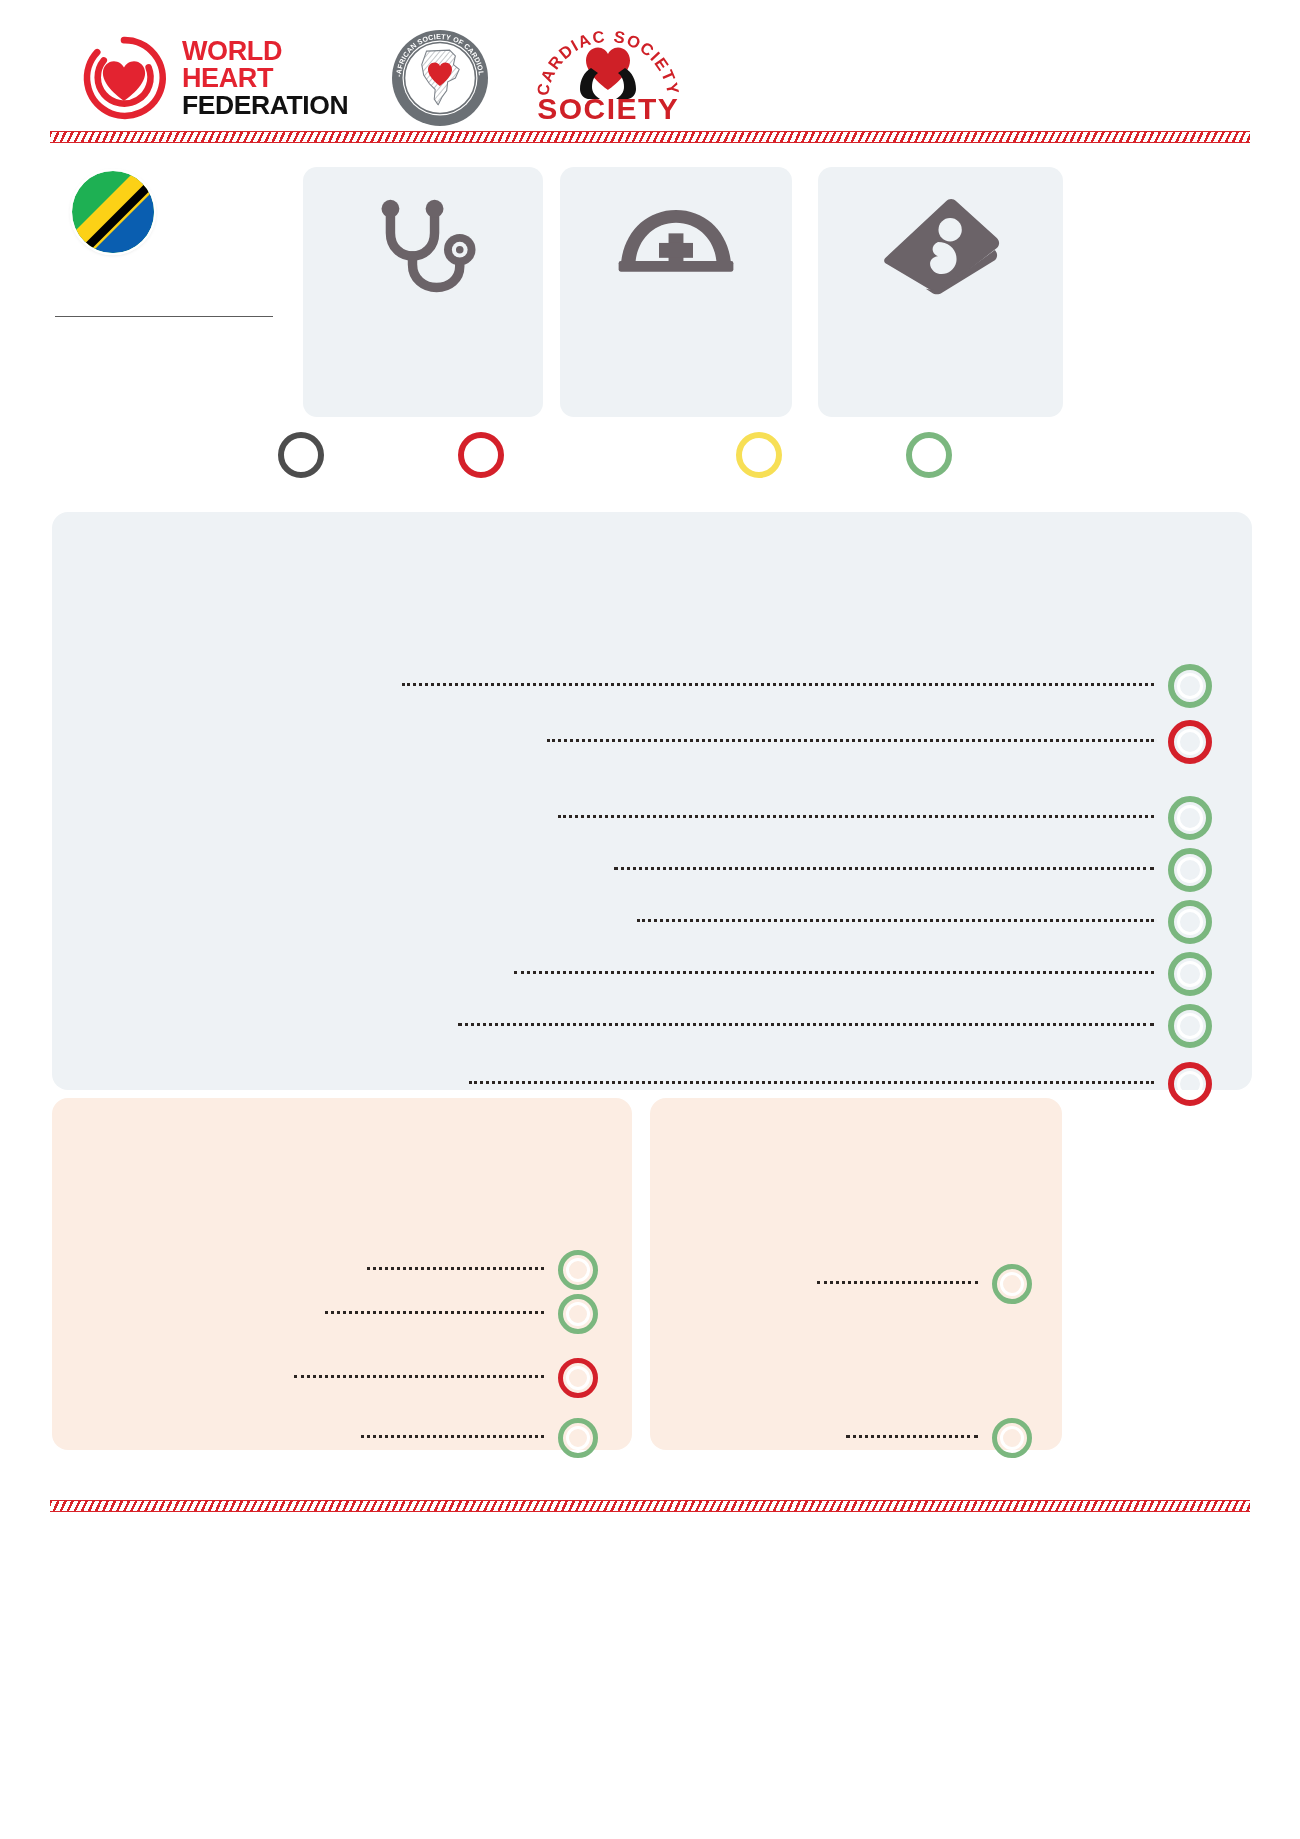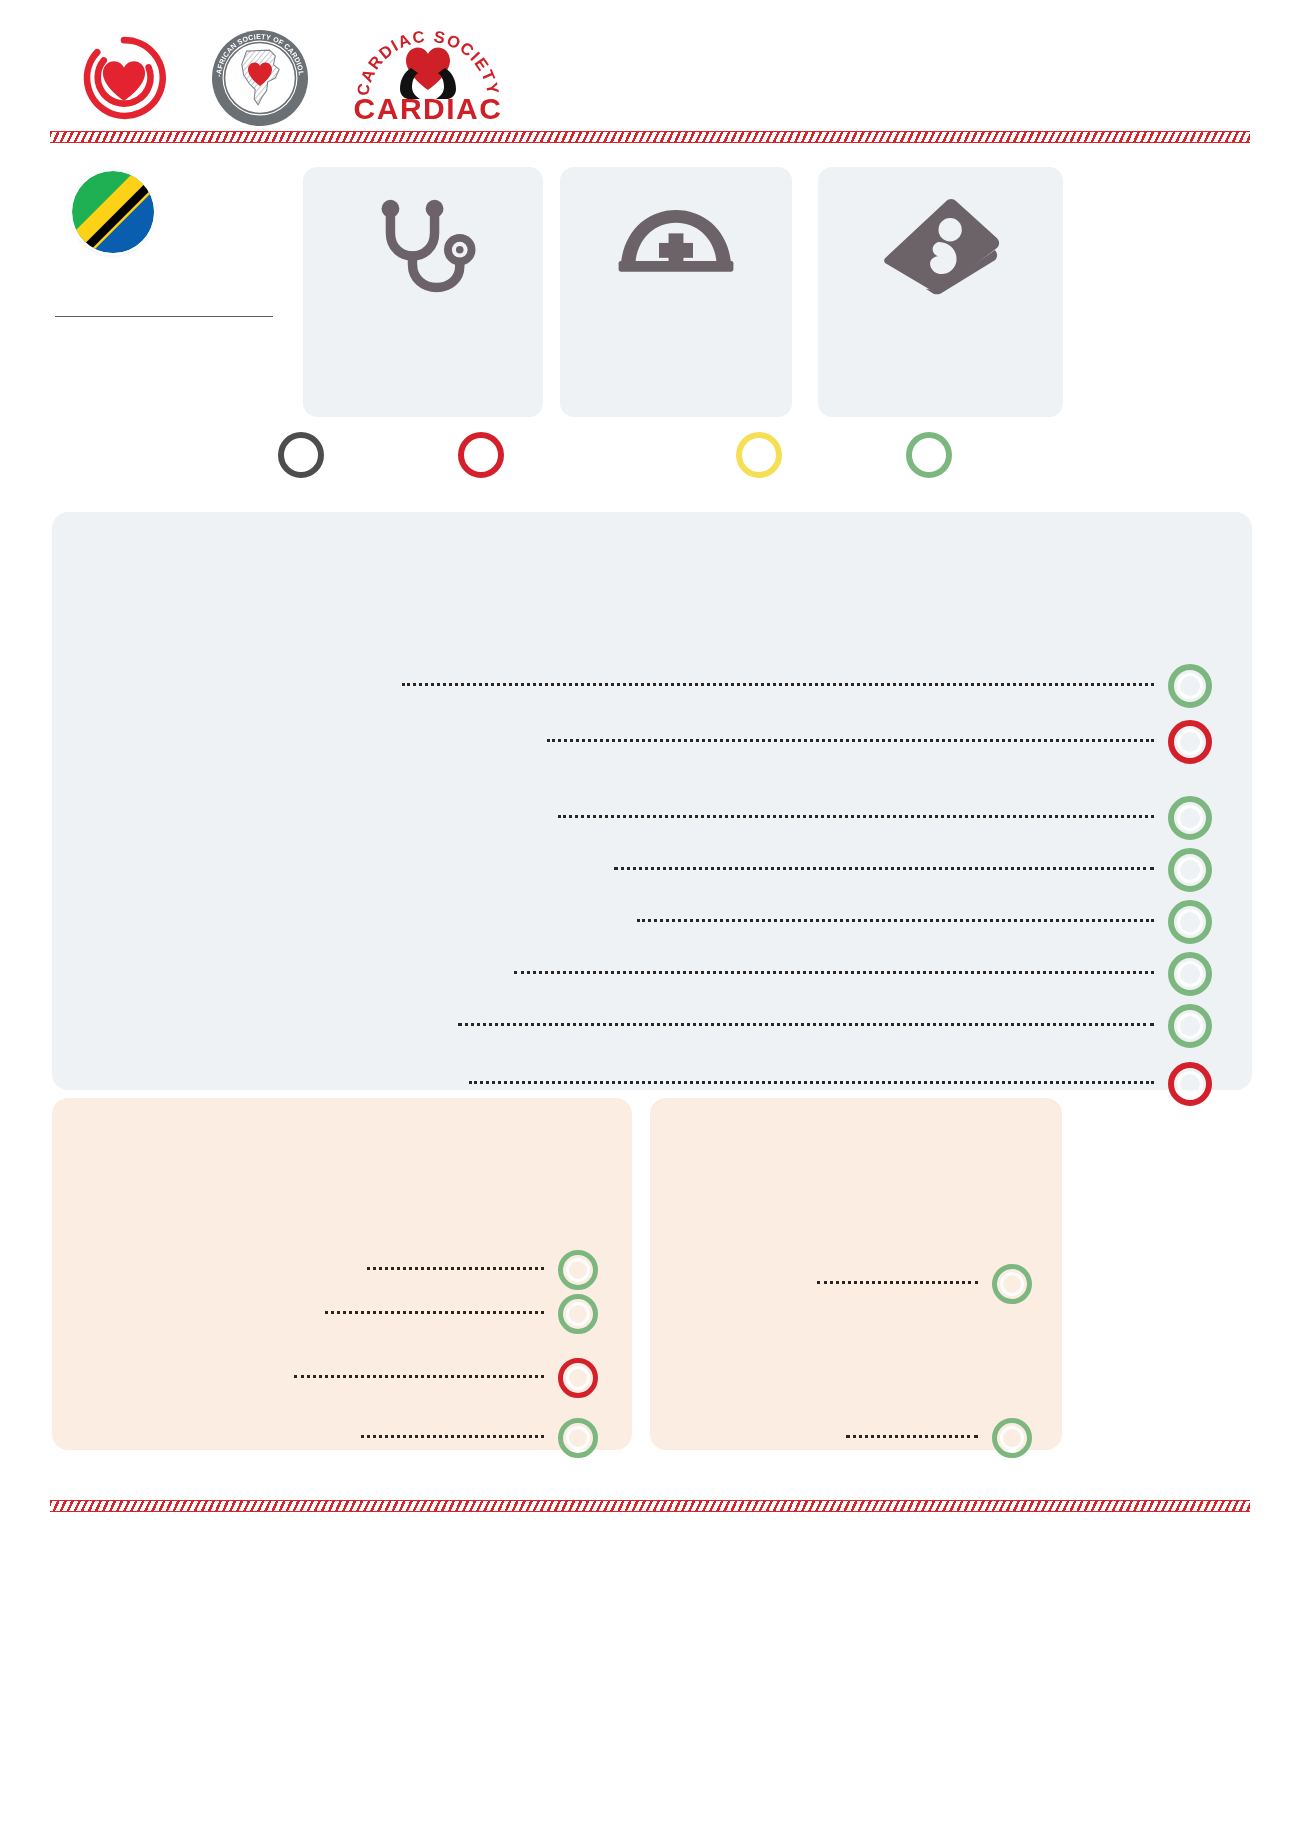--- a/index.html
+++ b/index.html
@@ -315,20 +315,25 @@
   <div class="header">
     <div class="logo-row">
 
       <div class="whf-logo">
         <div class="whf-mark">
           <svg viewBox="0 0 100 100" width="88" height="88">
             <path d="M50 7 A43 43 0 1 1 19.6 20.6" fill="none" stroke="#e32330" stroke-width="7.5" stroke-linecap="round"></path>
             <path d="M27 30 A30 30 0 1 0 78 38" fill="none" stroke="#e32330" stroke-width="7.5" stroke-linecap="round"></path>
             <path d="M50 76 C50 76 26 60 26 44.5 C26 36.5 32 31 38.6 31 C43.8 31 47.8 34.2 50 38 C52.2 34.2 56.2 31 61.4 31 C68 31 74 36.5 74 44.5 C74 60 50 76 50 76 Z" fill="#e32330"></path>
           </svg>
+        </div>
+        <div class="whf-words">
+          <span class="w1">WORLD</span>
+          <span class="w2">HEART</span>
+          <span class="w3">FEDERATION</span>
         </div>
       </div>
 
       <div class="pascar-mark">
         <svg viewBox="0 0 100 100" width="100" height="100">
           <defs>
             <path id="pascarTop" d="M50 50 m-39,0 a39,39 0 1,1 78,0" fill="none"></path>
             <path id="pascarBot" d="M50 50 m-32,0 a32,32 0 1,0 64,0" fill="none"></path>
             <pattern id="hatch" width="4" height="4" patternUnits="userSpaceOnUse" patternTransform="rotate(40)">
               <line x1="0" y1="0" x2="0" y2="4" stroke="#8a9096" stroke-width="1"></line>
@@ -357,21 +362,21 @@
           </defs>
           <text font-size="16.5" font-family="Liberation Sans, sans-serif" font-weight="bold" fill="#cf2027" letter-spacing="1.6">
             <textPath href="#cstArc" startOffset="50%" text-anchor="middle">CARDIAC SOCIETY</textPath>
           </text>
           <g>
             <path d="M76 62 C76 62 54 47 54 32.5 C54 24.8 59.8 19.6 66 19.6 C70.8 19.6 74.3 22.6 76 26 C77.7 22.6 81.2 19.6 86 19.6 C92.2 19.6 98 24.8 98 32.5 C98 47 76 62 76 62 Z" fill="#cf2027"></path>
             <path d="M59 40 C52 44 48 52 48 61 C48 66 51 70 56 71 L68 71 C63 68 60 64 60 59 C60 53 62 48 66 45 Z" fill="#111111"></path>
             <path d="M93 40 C100 44 104 52 104 61 C104 66 101 70 96 71 L84 71 C89 68 92 64 92 59 C92 53 90 48 86 45 Z" fill="#111111"></path>
           </g>
         </svg>
-        <div class="cst-title">CARDIAC</div>
+        <div class="cst-title">SOCIETY</div>
       </div>
 
     </div>
   </div>
 
   <div class="hatch-rule hatch-top"></div>
 
   <div class="country-block">
     <div class="flag">
       <svg class="flag-svg" viewBox="0 0 82 82" width="82" height="82">

